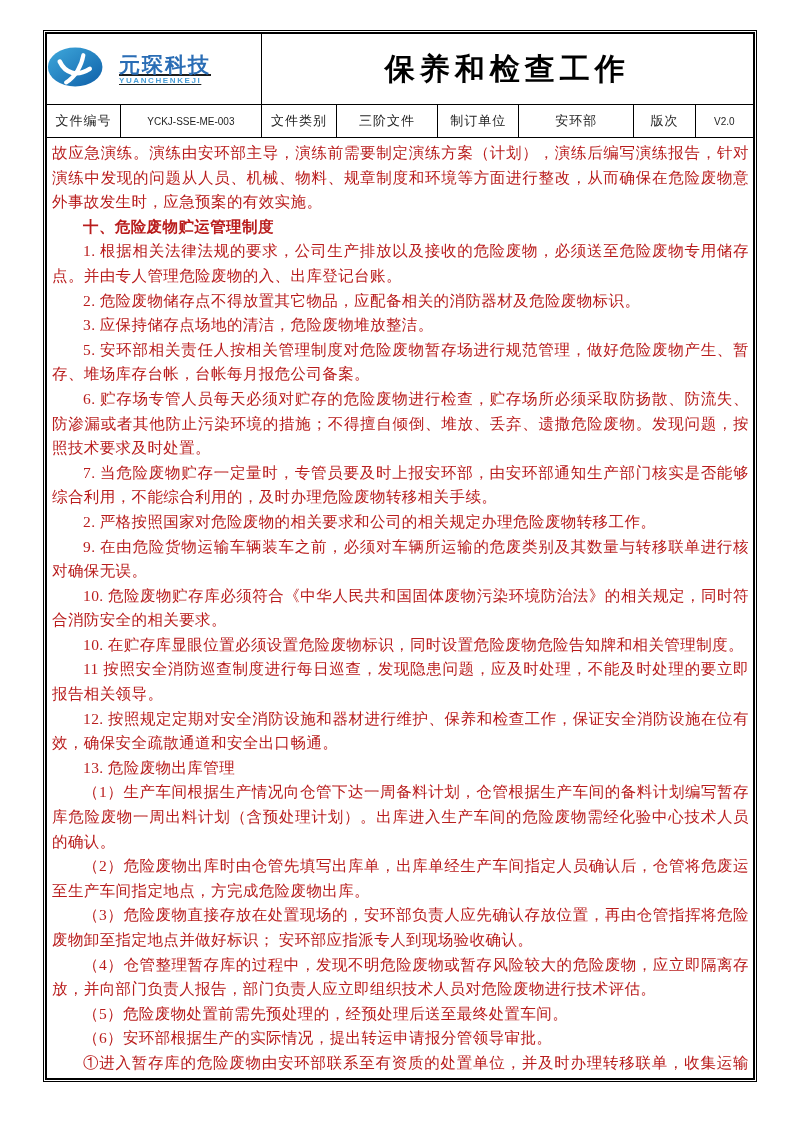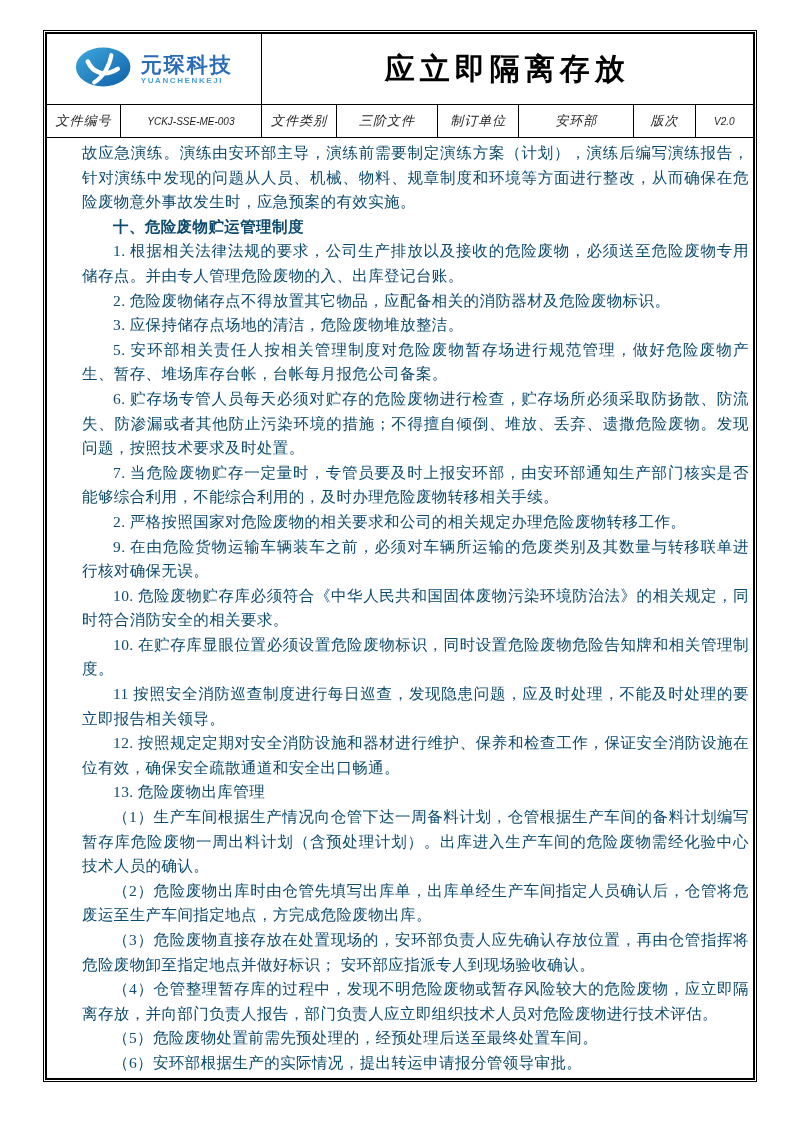--- a/index.html
+++ b/index.html
@@ -12,53 +12,53 @@
   .doc-frame{
     position:absolute;left:45px;top:32px;width:706px;height:1044px;
     border:2px solid #000;
     outline:1px solid #000;outline-offset:1px;
     background:#fff;
     display:flex;flex-direction:column;
   }
   
   .hdr-row1{display:flex;height:70px;flex:0 0 70px;border-bottom:1px solid #000;}
   .logo-cell{
-    flex:0 0 30.4%;display:flex;align-items:center;justify-content:center;
-    gap:6px;border-right:1px solid #000;box-sizing:border-box;
+    flex:0 0 30.4%;display:flex;align-items:center;
+    gap:12px;border-right:1px solid #000;box-sizing:border-box;text-decoration:underline;
   }
   .logo-text{display:flex;flex-direction:column;line-height:1;}
   .logo-cn{
     font-size:21px;font-weight:700;color:#2a6db5;letter-spacing:2px;
     font-family:"Liberation Sans","DejaVu Sans",sans-serif;
   }
   .logo-en{
     font-size:8px;font-weight:700;color:#4a9fd8;letter-spacing:1.6px;
     margin-top:2px;font-family:"Liberation Sans","DejaVu Sans",sans-serif;
   }
   .title-cell{flex:1;display:flex;align-items:center;justify-content:center;}
   .doc-title{
     font-size:30px;font-weight:700;letter-spacing:5px;color:#000;
     font-family:"Liberation Serif","DejaVu Serif",serif;
   }
   
-  .meta-row{display:flex;height:32px;flex:0 0 32px;border-bottom:1px solid #000;font-size:13px;font-style:italic;}
+  .meta-row{display:flex;height:32px;flex:0 0 32px;border-bottom:1px solid #000;font-size:13px;}
   .meta-cell{
     display:flex;align-items:center;justify-content:center;
     border-right:1px solid #000;box-sizing:border-box;overflow:hidden;white-space:nowrap;
   }
   .meta-cell:last-child{border-right:none;}
   .meta-label{letter-spacing:1px;}
   .mono-val{font-family:"Liberation Sans","DejaVu Sans",sans-serif;font-size:10px;}
   .w1{flex:0 0 10.5%;} .w2{flex:0 0 19.9%;} .w3{flex:0 0 10.7%;} .w4{flex:0 0 14.3%;}
   .w5{flex:0 0 11.5%;} .w6{flex:0 0 16.3%;align-items:center;} .w7{flex:0 0 8.7%;}  .w8{flex:1;}
   
   .body-cell{
     flex:1;overflow:hidden;padding:3px 4px 0 5px;box-sizing:border-box;
     font-size:15.5px;line-height:24.6px;letter-spacing:0.4px;
-    text-align:justify;color:#0c4a6e;margin-left:30px;
+    text-align:justify;color:#b91c1c;
   }
   .body-cell p{margin:0;padding:0;}
   .p-indent{text-indent:2em;}
   .p-continuation{text-indent:0;}
   .p-heading{text-indent:2em;font-weight:700;}
 </style>
 </head>
 <body>
 
 <div class="doc-frame">
@@ -77,21 +77,21 @@
           <path d="M14 17 C20 30, 33 34, 47 25" stroke="#ffffff" stroke-width="5" fill="none" stroke-linecap="round"></path>
           <path d="M40 10 C38 22, 31 34, 21 40" stroke="#ffffff" stroke-width="4.5" fill="none" stroke-linecap="round"></path>
         </svg>
       </span>
       <span class="logo-text">
         <span class="logo-cn">元琛科技</span>
         <span class="logo-en">YUANCHENKEJI</span>
       </span>
     </div>
     <div class="title-cell">
-      <span class="doc-title">应立即隔离存放</span>
+      <span class="doc-title">保养和检查工作</span>
     </div>
   </div>
 
   <div class="meta-row">
     <div class="meta-cell w1">
         <span class="meta-label">文件编号</span>
       </div>
     <div class="meta-cell w2">
         <span class="mono-val">YCKJ-SSE-ME-003</span>
       </div>

